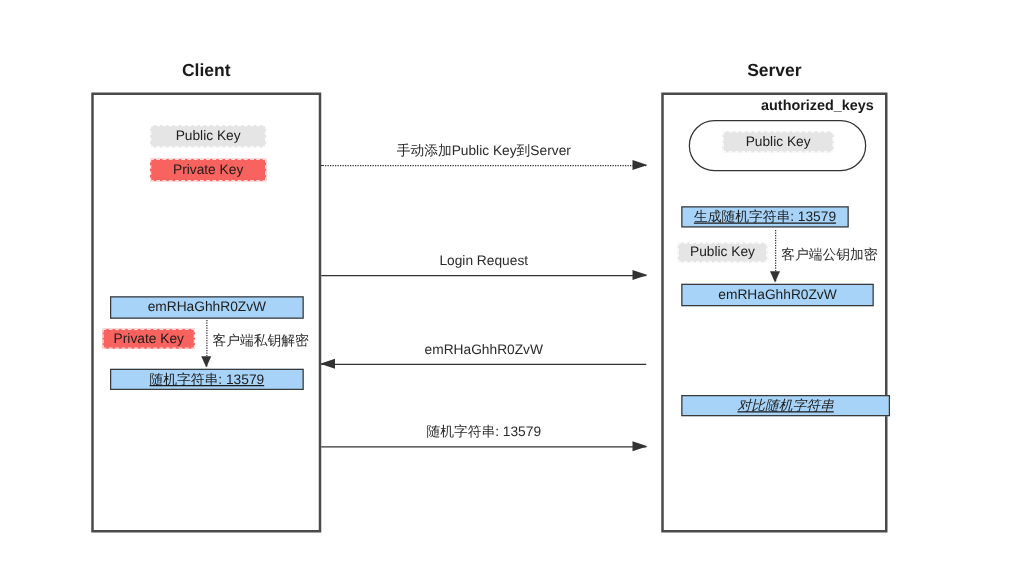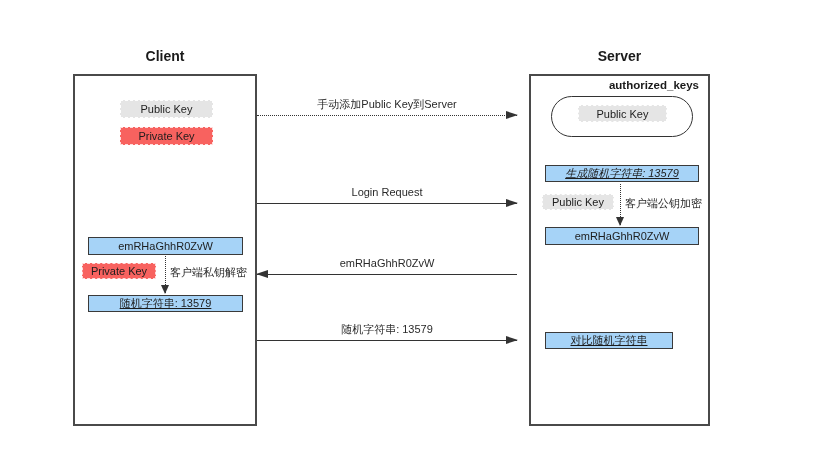--- a/index.html
+++ b/index.html
@@ -33,21 +33,21 @@
     position:absolute;left:545px;top:79px;width:154px;text-align:right;
     font-size:11.5px;font-weight:bold;color:#1a1a1a;
   }
   .capsule{
     position:absolute;left:551px;top:96px;width:142px;height:41px;
     border:1.5px solid #333;border-radius:21px;background:#fff;box-sizing:border-box;
   }
   .note{
     position:absolute;font-size:11px;color:#2a2a2a;white-space:nowrap;
   }
-  .msg{position:absolute;left:257px;width:260px;}
+  .msg{position:absolute;left:257px;width:260px;margin-top:17px;}
   .msg-label{height:14px;line-height:14px;text-align:center;font-size:11px;color:#2a2a2a;white-space:nowrap;}
   .msg-line{position:relative;height:0;margin-top:4px;}
   .msg-line.solid{border-top:1.5px solid #333;}
   .msg-line.dotted{border-top:1.5px dotted #333;}
   .head{position:absolute;width:0;height:0;}
   .head.right{right:-1px;top:-5px;border-top:4px solid transparent;border-bottom:4px solid transparent;border-left:12px solid #333;}
   .head.left{left:-1px;top:-5px;border-top:4px solid transparent;border-bottom:4px solid transparent;border-right:12px solid #333;}
   .varrow{position:absolute;width:0;border-left:1.5px dotted #333;}
   .varrow .down{
     position:absolute;bottom:-1px;left:-5.5px;width:0;height:0;
@@ -72,28 +72,28 @@
   <div class="chip red" style="left:82px;top:263px;width:74px;height:16px;">Private Key</div>
   <div class="note" style="left:170px;top:265px;">客户端私钥解密</div>
   <div class="varrow" style="left:165px;top:256px;height:37px;">
     <span class="down"></span>
   </div>
   <div class="chip blue u" style="left:88px;top:295px;width:155px;height:17px;">随机字符串: 13579</div>
 
   <div class="auth-label">authorized_keys</div>
   <div class="capsule"></div>
   <div class="chip green" style="left:578px;top:105px;width:89px;height:17px;">Public Key</div>
-  <div class="chip blue u" style="left:545px;top:165px;width:154px;height:17px;font-style:italic;">生成随机字符串: 13579</div>
+  <div class="chip blue u" style="left:545px;top:165px;width:134px;height:17px;">生成随机字符串: 13579</div>
   <div class="chip green" style="left:542px;top:194px;width:72px;height:16px;">Public Key</div>
   <div class="note" style="left:625px;top:196px;">客户端公钥加密</div>
   <div class="varrow" style="left:620px;top:184px;height:41px;">
     <span class="down"></span>
   </div>
   <div class="chip blue" style="left:545px;top:227px;width:154px;height:18px;">emRHaGhhR0ZvW</div>
-  <div class="chip blue u" style="left:545px;top:332px;width:128px;height:17px;">对比随机字符串</div>
+  <div class="chip blue u" style="left:545px;top:316px;width:167px;height:17px;font-style:italic;">对比随机字符串</div>
 
   <div class="msg" style="top:97px;">
     <div class="msg-label">手动添加Public Key到Server</div>
     <div class="msg-line dotted">
       <span class="head right"></span>
     </div>
   </div>
 
   <div class="msg" style="top:185px;">
     <div class="msg-label">Login Request</div>

